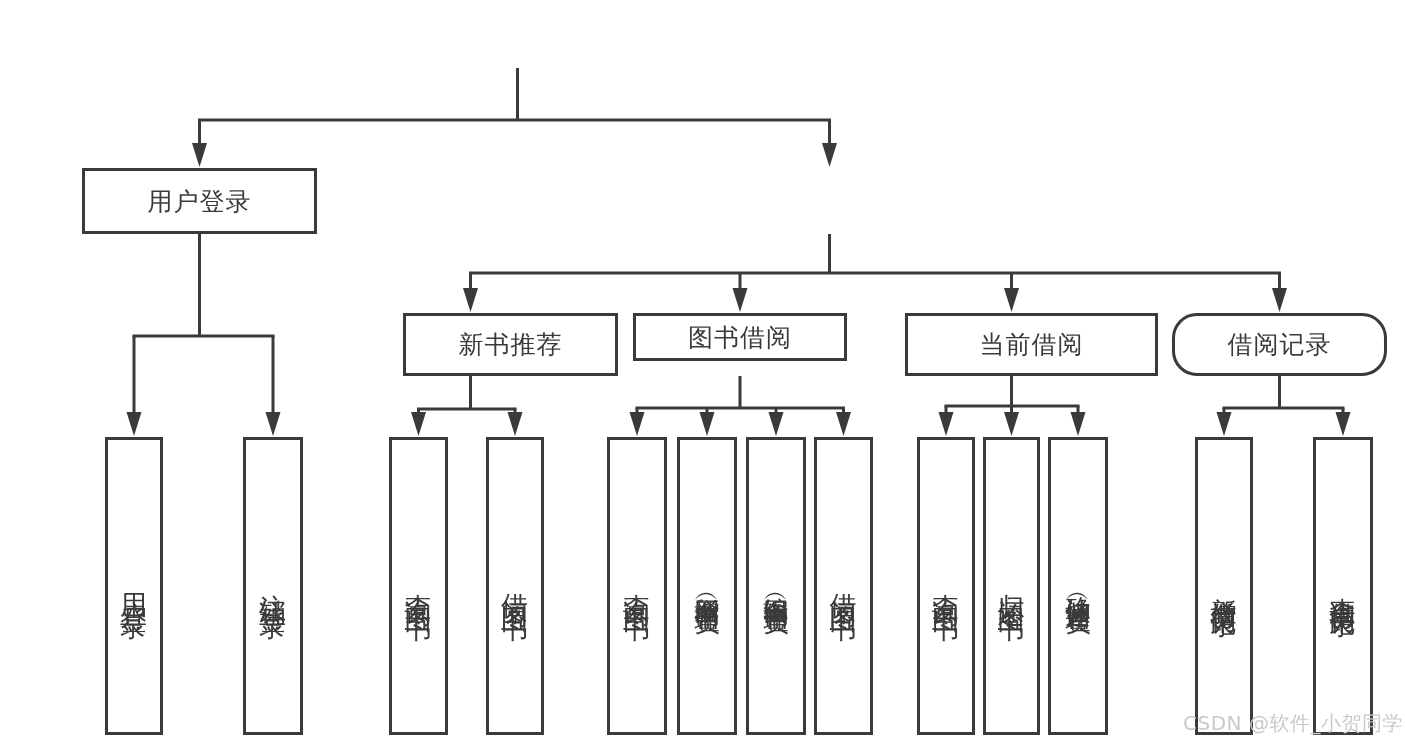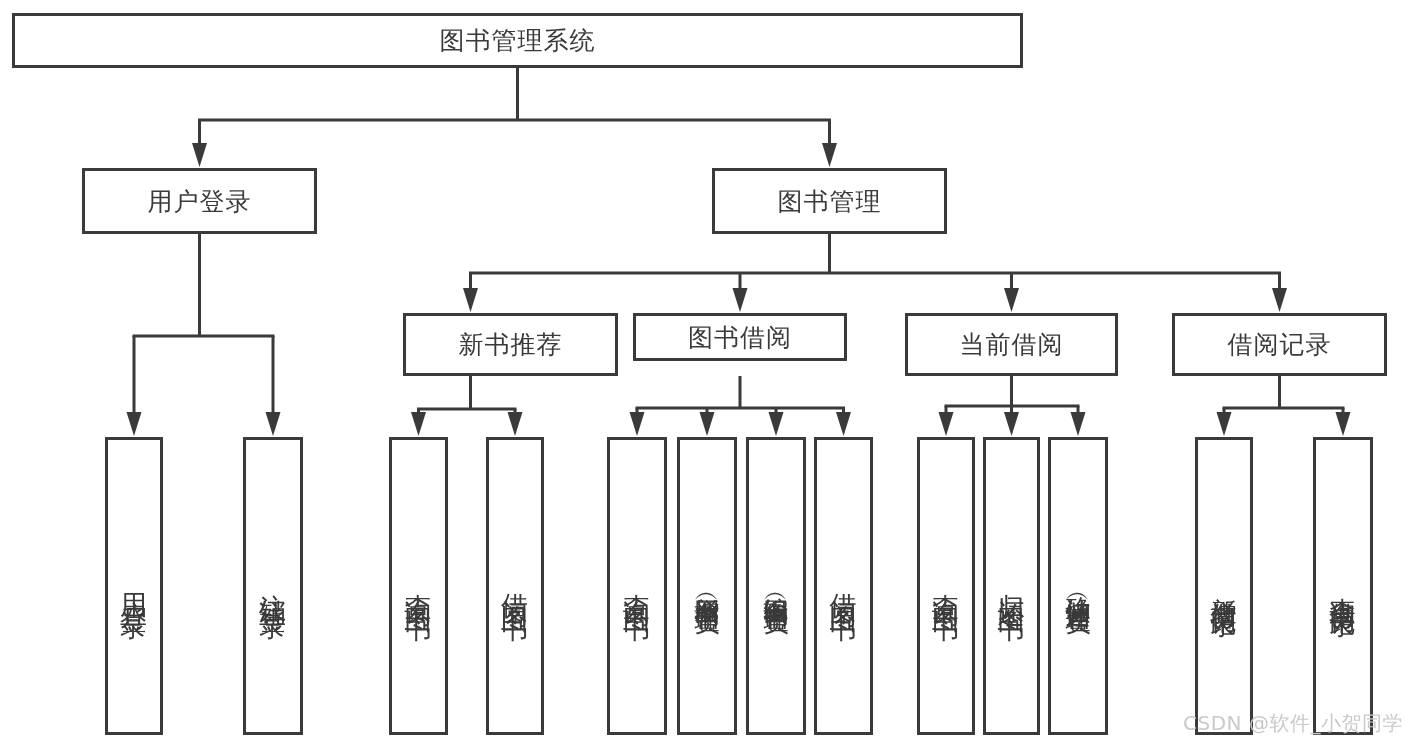--- a/index.html
+++ b/index.html
@@ -109,41 +109,35 @@
       </g>
       <g stroke="#3a3a3a" stroke-width="3" fill="none">
         <path d="M 1279.5 376 V 408 M 1222.5 408 H 1344.5"></path>
         <path d="M 1224 408 V 419"></path>
         <polygon points="1216.5,412 1231.5,412 1224,436" fill="#3a3a3a" stroke="none"></polygon>
         <path d="M 1343 408 V 419"></path>
         <polygon points="1335.5,412 1350.5,412 1343,436" fill="#3a3a3a" stroke="none"></polygon>
       </g>
     </svg>
 
-  <div class="box h" id="n-root" style="left: 12px; top: 13px; width: 1011px; height: 55px;">
-    <span class="label">图书管理系统</span>
-  </div>
 
   <div class="box h" id="n-login" style="left: 82px; top: 168px; width: 235px; height: 66px;">
     <span class="label">用户登录</span>
-  </div>
-  <div class="box h" id="n-mgmt" style="left: 712px; top: 168px; width: 235px; height: 66px;">
-    <span class="label">图书管理</span>
   </div>
 
   <div class="box h" id="n-rec" style="left: 363px; top: 313px; width: 215px; height: 63px; margin-left: 40px;">
     <span class="label">新书推荐</span>
   </div>
   <div class="box h" id="n-borrow" style="left: 633px; top: 313px; width: 214px; height: 48px;">
     <span class="label">图书借阅</span>
   </div>
-  <div class="box h" id="n-current" style="left: 905px; top: 313px; width: 213px; height: 63px;">
+  <div class="box h" id="n-current" style="left: 905px; top: 313px; width: 253px; height: 63px;">
     <span class="label">当前借阅</span>
   </div>
-  <div class="box h" id="n-records" style="left: 1172px; top: 313px; width: 215px; height: 63px;">
+  <div class="box h" id="n-records" style="left: 1172px; top: 313px; width: 215px; height: 63px; border-radius: 25px;">
     <span class="label">借阅记录</span>
   </div>
 
   <div class="box v" id="n-leaf_user_login" style="left: 105px; top: 437px; width: 58px; height: 298px;">
     <span class="label">用户登录</span>
   </div>
   <div class="box v" id="n-leaf_logout" style="left: 243px; top: 437px; width: 60px; height: 298px;">
     <span class="label">注销登录</span>
   </div>
   <div class="box v" id="n-leaf_rec_query" style="left: 389px; top: 437px; width: 59px; height: 298px;">

